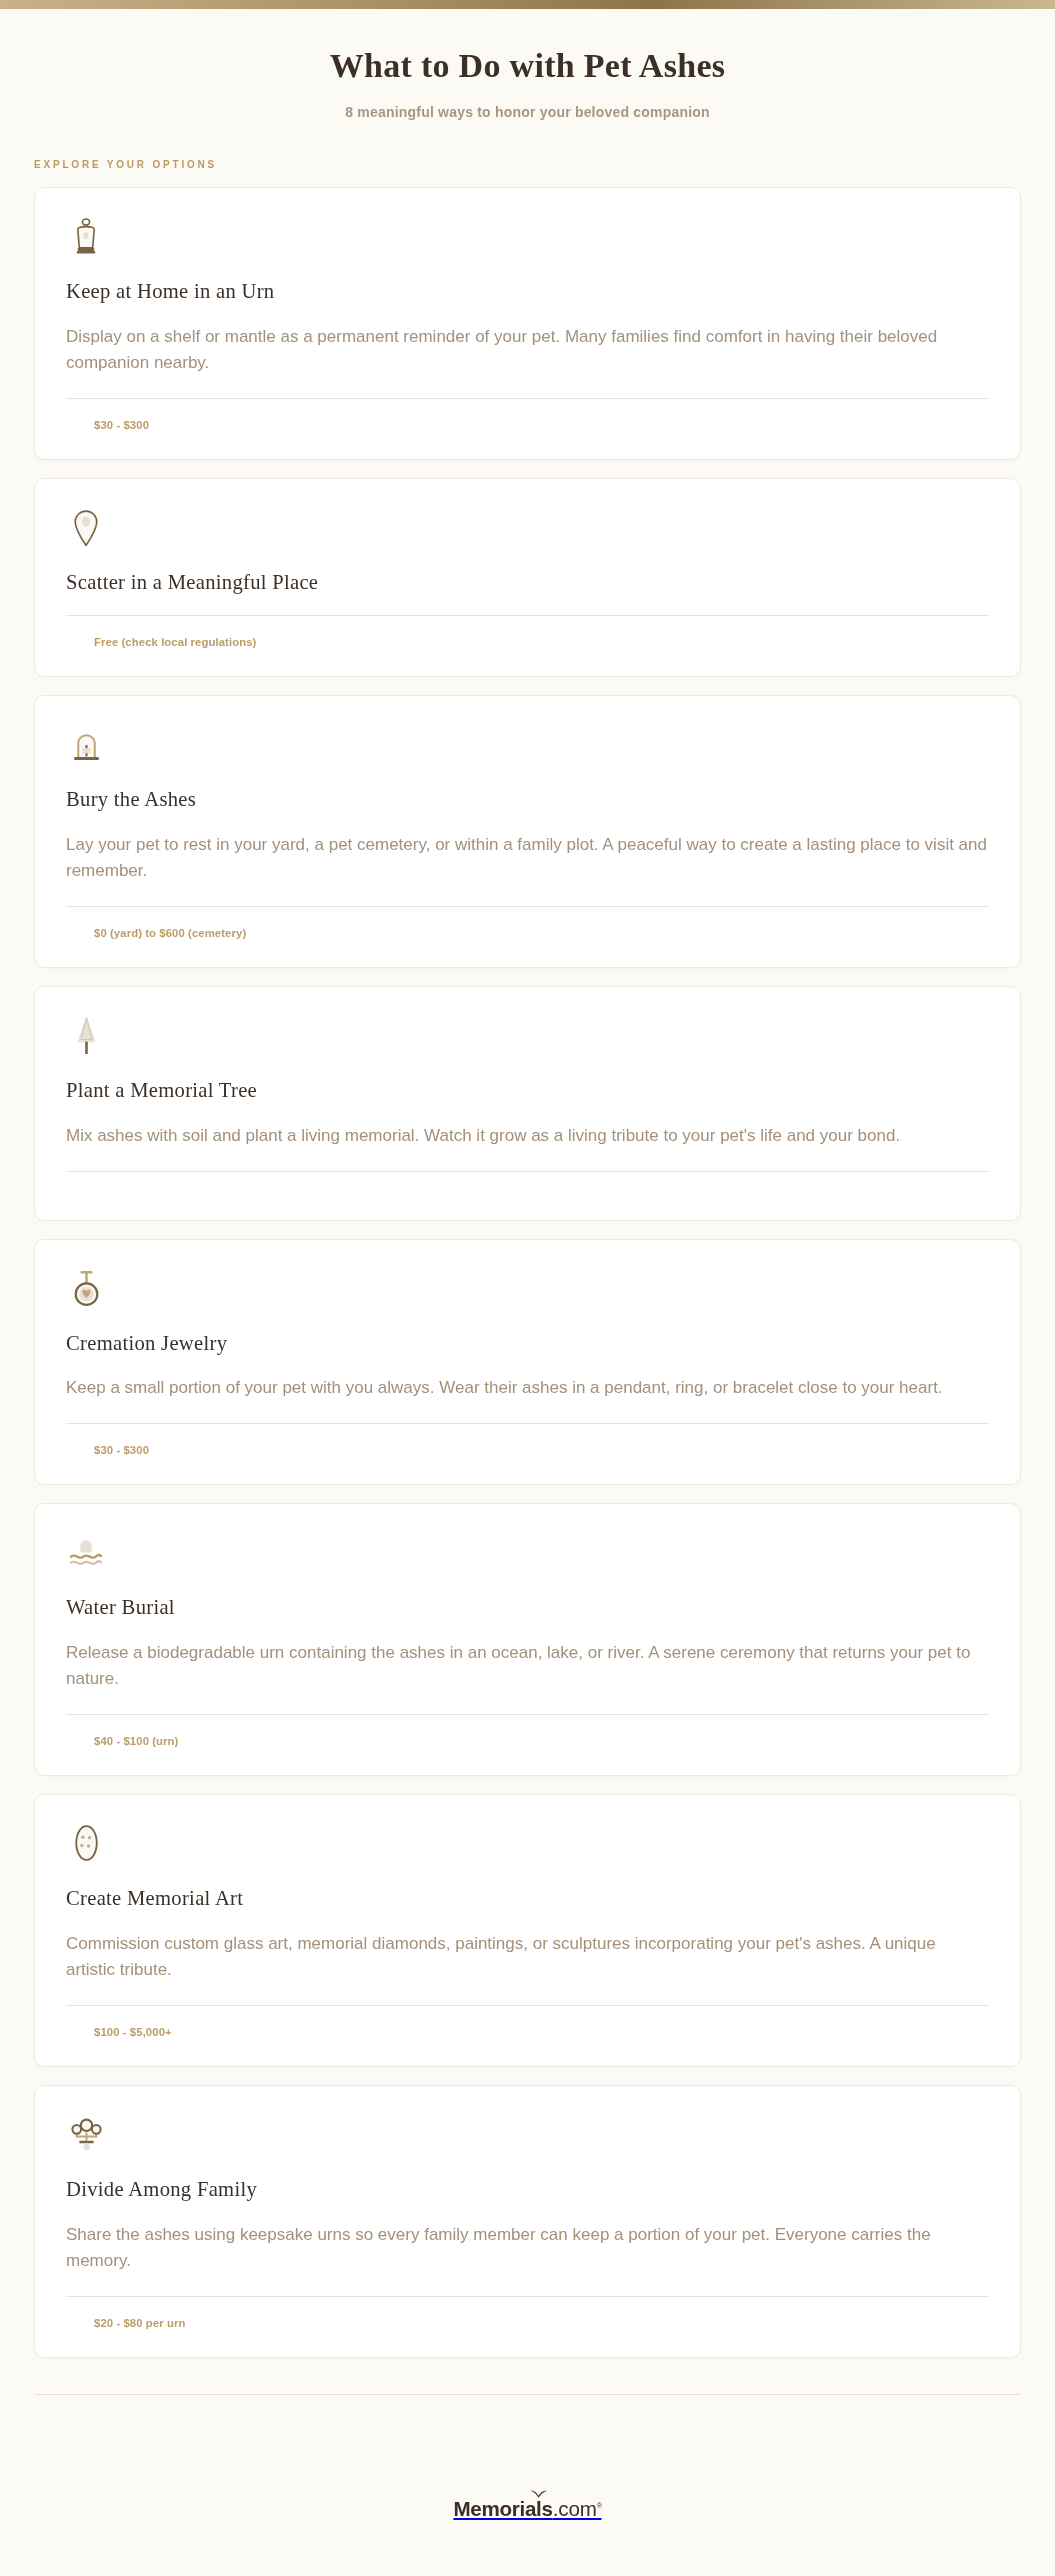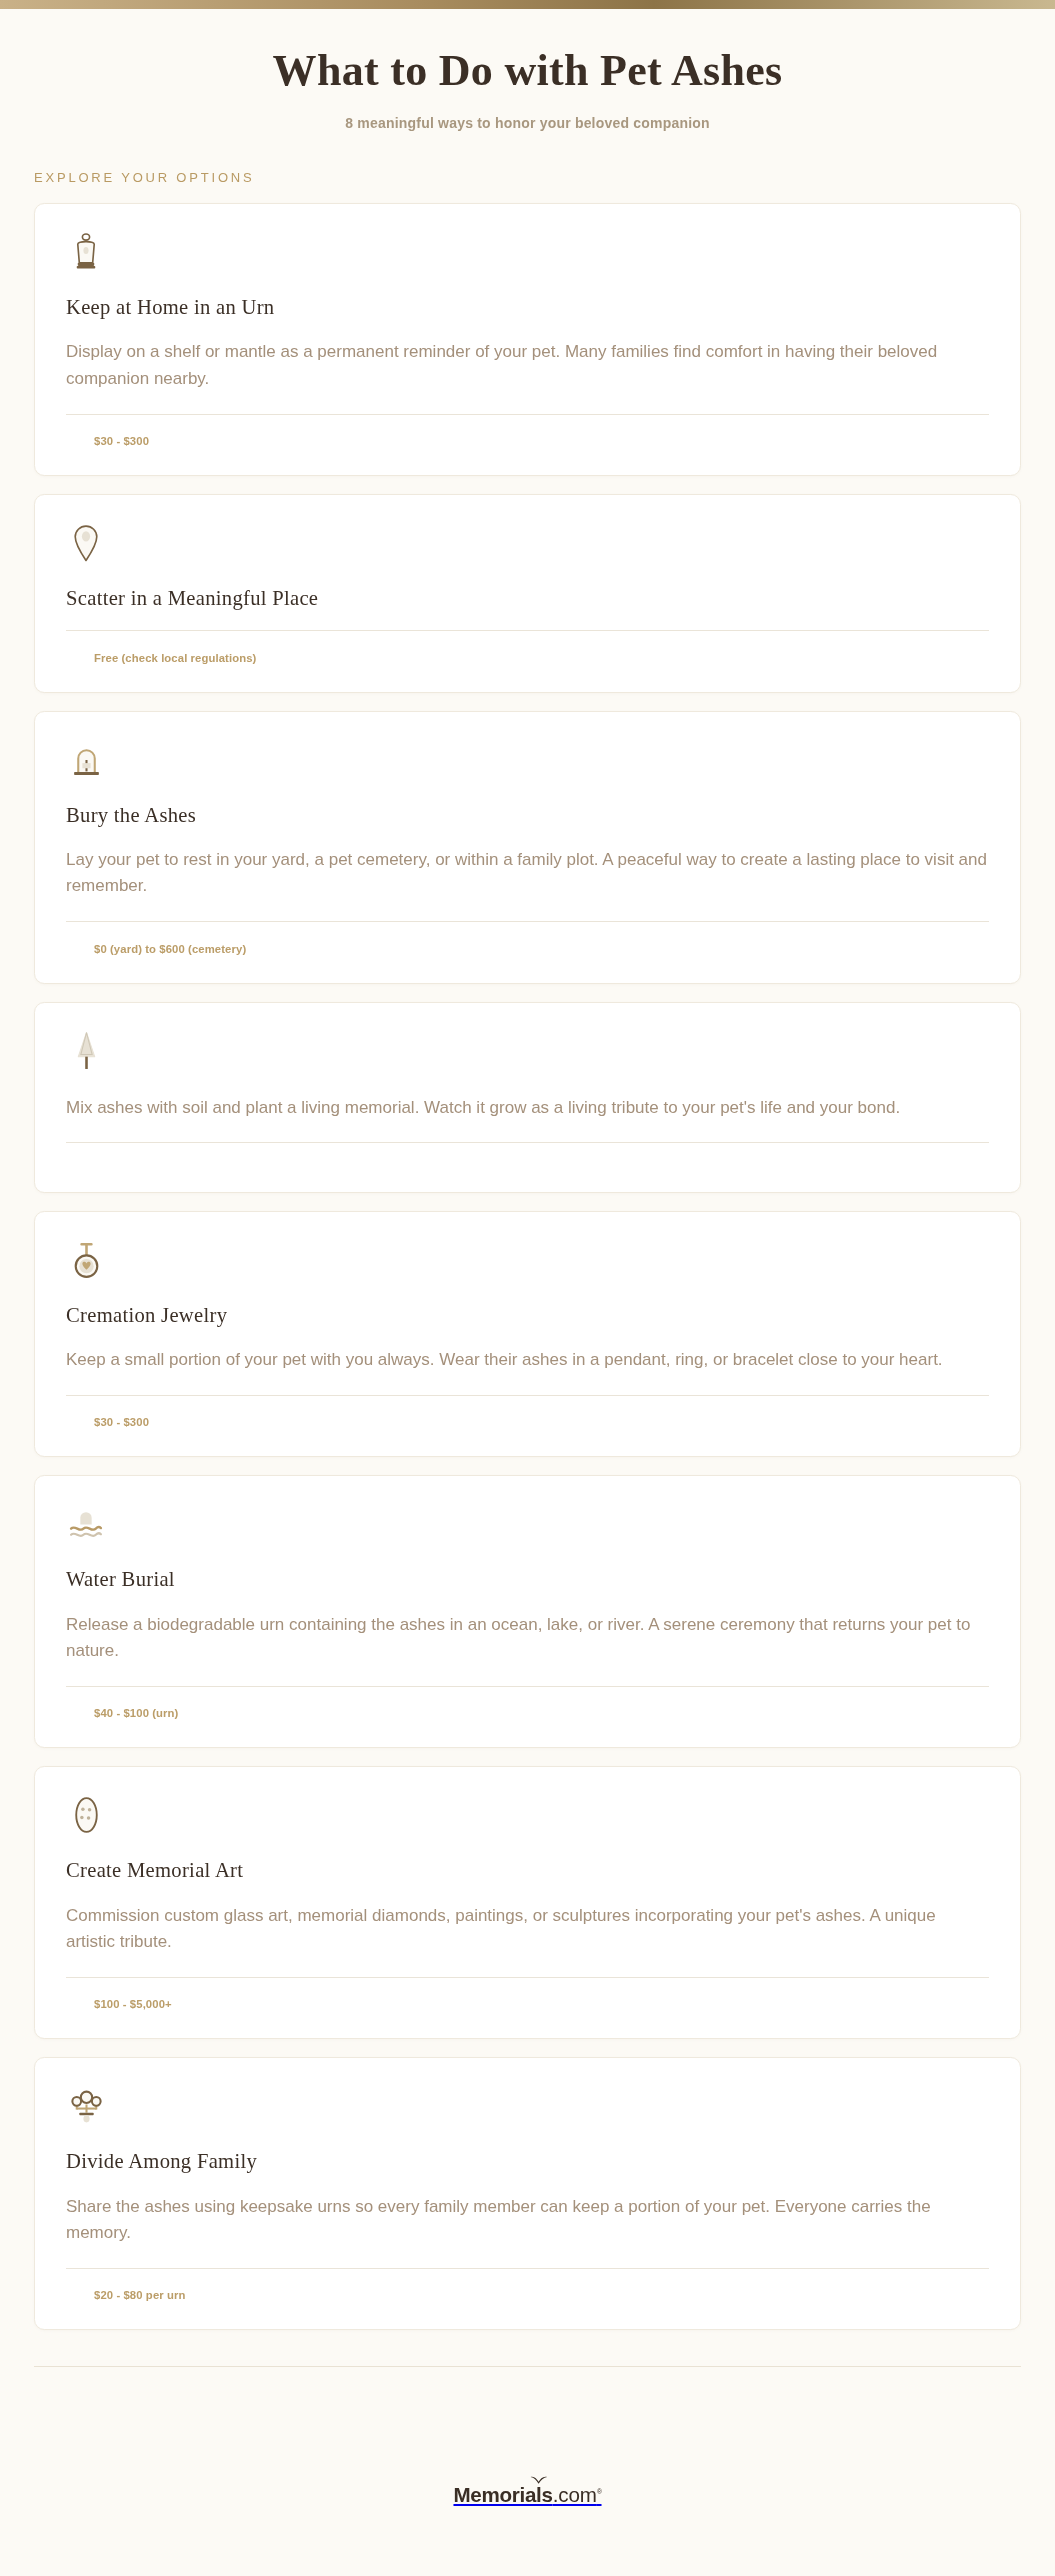--- a/index.html
+++ b/index.html
@@ -35,42 +35,42 @@
 
   
   .header {
     padding-top: 37px;
     padding-bottom: 0;
     text-align: center;
   }
 
   .page-title {
     font-family: "Liberation Serif", "DejaVu Serif", serif;
-    font-size: 44px;
+    font-size: 34px;
     font-weight: 700;
     letter-spacing: 0.3px;
     color: #3b2f26;
     line-height: 1.15;
   }
 
   .page-subtitle {
     margin-top: 18.5px;
     font-size: 14px;
     color: #a8977f;
     letter-spacing: 0.2px;
     font-weight: 700;
   }
 
   
   .eyebrow {
     margin-top: 39px;
     margin-left: 34px;
-    font-size: 13px;
+    font-size: 10px;
     letter-spacing: 2.8px;
-    font-weight: 400;
+    font-weight: 700;
     color: #b99a63;
     text-transform: uppercase;
   }
 
   
   .cards {
     margin-top: 17.5px;
     padding: 0 34px;
     display: flex;
     flex-direction: column;
@@ -235,20 +235,21 @@
         <div class="card-price">$0 (yard) to $600 (cemetery)</div>
       </div>
       <div class="card">
         <div class="card-icon">
           <svg width="23" height="39" viewBox="0 0 44 76">
       <path d="M22 3 L38 50 L6 50 Z" fill="#e7e1d4" stroke="#e7e1d4" stroke-width="2" stroke-linejoin="round"></path>
       <path d="M22 3 L33 46 L11 46 Z" fill="none" stroke="#cfc7b6" stroke-width="2"></path>
       <rect x="19.5" y="50" width="5" height="24" fill="#7a6344"></rect>
     </svg>
         </div>
+        <div class="card-title">Plant a Memorial Tree</div>
         <div class="card-desc">Mix ashes with soil and plant a living memorial. Watch it grow as a living tribute to your pet's life and your bond.</div>
         <div class="card-divider"></div>
       </div>
       <div class="card">
         <div class="card-icon">
           <svg width="29" height="38" viewBox="0 0 56 74">
       <rect x="16" y="4" width="24" height="5" rx="2.2" fill="#c0a675"></rect>
       <rect x="25.5" y="6" width="5" height="22" fill="#c0a675"></rect>
       <circle cx="28" cy="49" r="21" fill="#fbf9f4" stroke="#7a6344" stroke-width="4.2"></circle>
       <circle cx="28" cy="49" r="14" fill="#e7e1d4"></circle>

